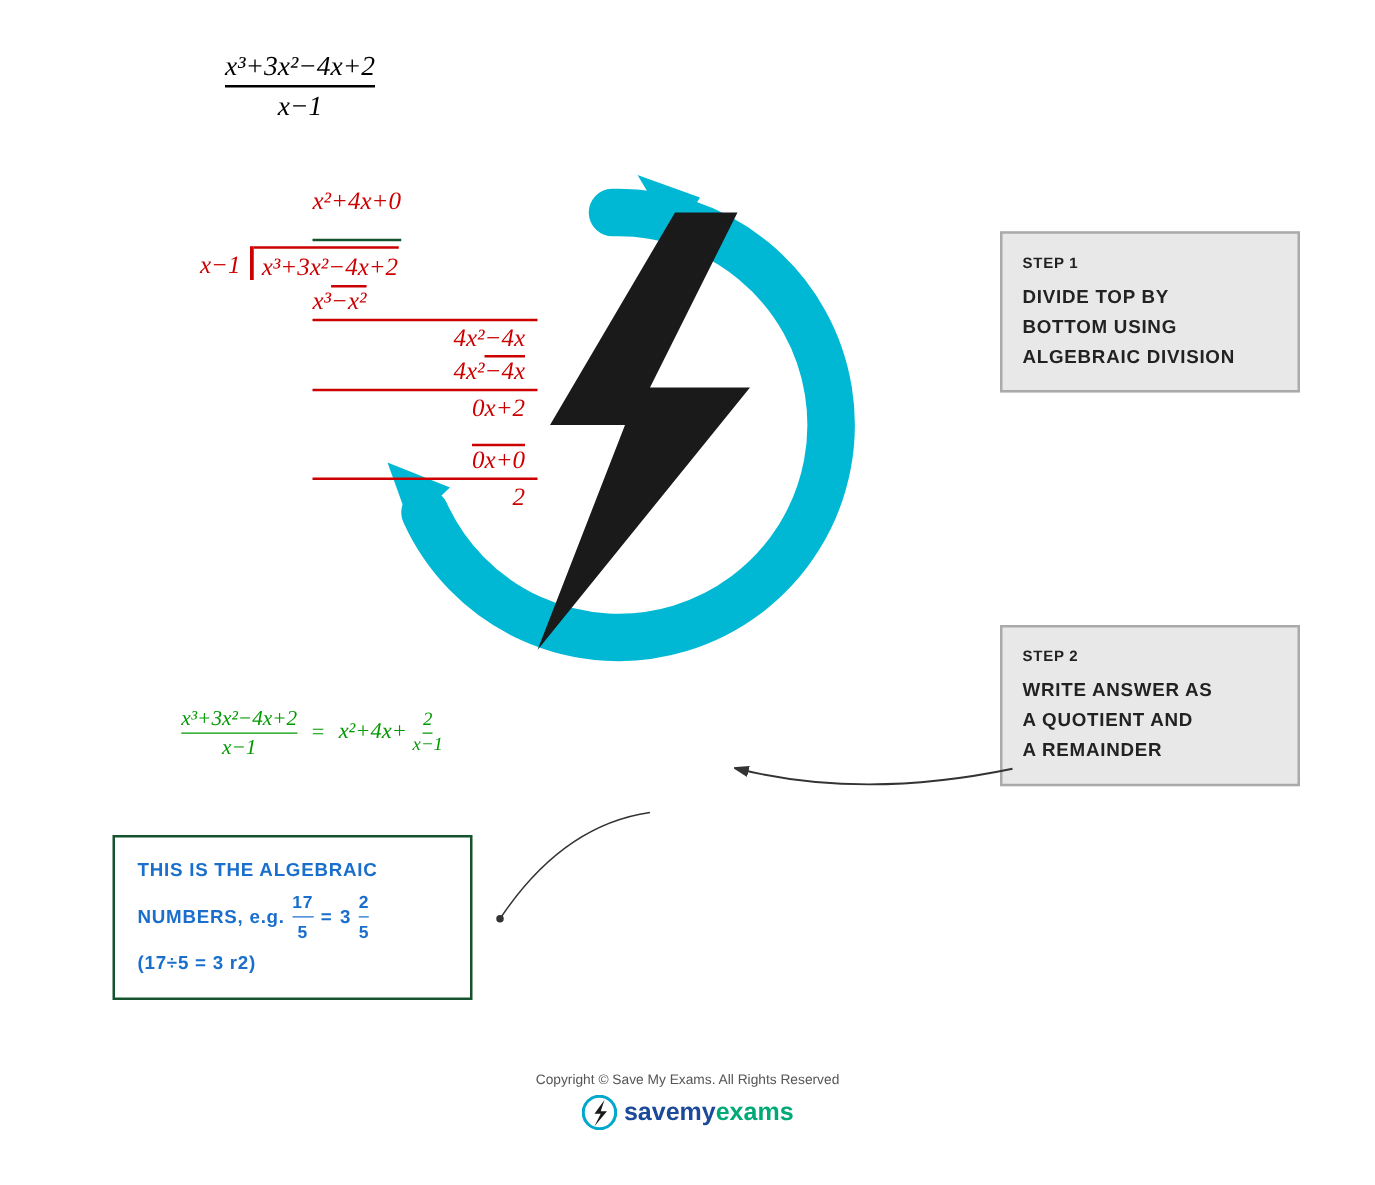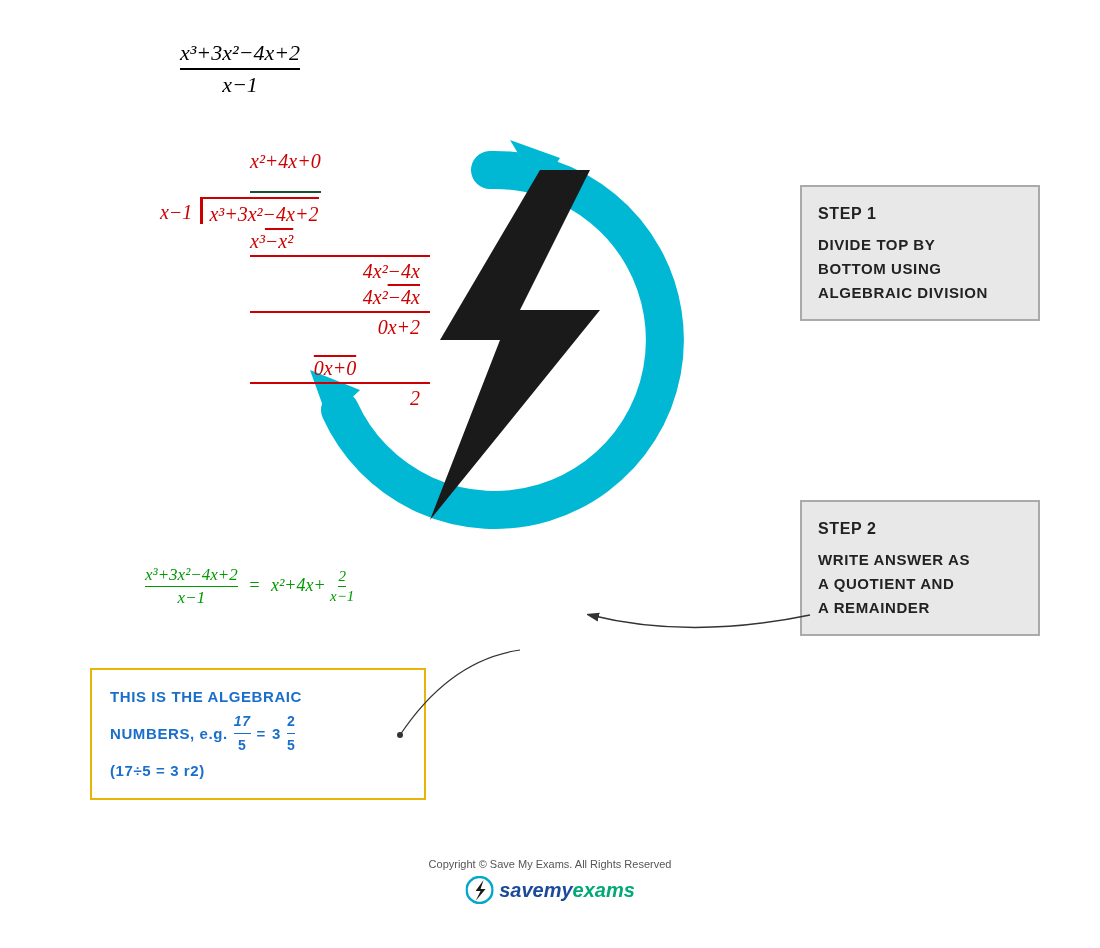--- a/index.html
+++ b/index.html
@@ -68,49 +68,49 @@
     .step-box.step1 {
       top: 185px;
       right: 60px;
     }
     .step-box.step2 {
       top: 500px;
       right: 60px;
     }
     .step-box .step-title {
       display: block;
-      font-size: 16px;
+      font-size: 12px;
       margin-bottom: 6px;
     }
 
     
     .answer-line {
       position: absolute;
       top: 565px;
       left: 145px;
       font-size: 18px;
       font-style: italic;
       color: #009900;
     }
 
     
     .note-box {
       position: absolute;
       top: 668px;
       left: 90px;
       background: #fff;
-      border: 2px solid #eab308;
+      border: 2px solid #14532d;
       padding: 14px 18px;
       font-family: Arial, sans-serif;
       font-size: 15px;
       font-weight: bold;
       letter-spacing: 0.04em;
       line-height: 1.7;
       color: #1a6fcc;
-      width: 336px;
+      width: 288px;
     }
 
     
     .footer {
       position: absolute;
       bottom: 44px;
       left: 50%;
       transform: translateX(-50%);
       text-align: center;
       font-family: Arial, sans-serif;
@@ -118,21 +118,20 @@
     .footer .copyright {
       font-size: 11px;
       color: #555;
       margin-bottom: 6px;
     }
     .footer .logo {
       display: flex;
       align-items: center;
       justify-content: center;
       gap: 6px;
-      font-style: italic;
     }
     .footer .logo-bolt {
       width: 28px;
       height: 28px;
     }
     .footer .logo-text {
       font-size: 20px;
       font-weight: bold;
       color: #009;
     }
@@ -185,21 +184,21 @@
       4x²−4x
     </div>
 
     <div style="border-bottom:2px solid #cc0000; padding-bottom:2px; margin-bottom:3px; text-align:right; padding-right:10px;">
       4x²<span style="text-decoration:overline">−4x</span>
     </div>
     <div style="text-align:right; margin-bottom:18px; padding-right:10px;">
       0x+2
     </div>
 
-    <div style="border-bottom:2px solid #cc0000; padding-bottom:2px; margin-bottom:3px; text-align:center; padding-right:10px;">
+    <div style="border-bottom:2px solid #cc0000; padding-bottom:2px; margin-bottom:3px; text-align:right; padding-right:10px;">
       <span style="text-decoration:overline">0x+0</span>
     </div>
     <div style="text-align:right; padding-right:10px;">
       2
     </div>
   </div>
 </div>
 
 <div class="step-box step1">
   <span class="step-title">STEP 1</span>
@@ -235,21 +234,21 @@
     <span style="border-bottom:1.5px solid #009900; padding-bottom:1px; display:inline-block;">2</span>
     <span style="padding-top:1px; display:inline-block;">x−1</span>
   </span>
 </div>
 
 <div class="note-box">
   <div>THIS IS THE ALGEBRAIC</div>
   <div style="display:flex; align-items:center; gap:6px;">
     <span>NUMBERS,  e.g.</span>
     <span style="display:inline-flex; flex-direction:column; align-items:center; font-size:14px;">
-      <span style="border-bottom:1.5px solid #1a6fcc;font-style:italic;">17</span>
+      <span style="border-bottom:1.5px solid #1a6fcc;">17</span>
       <span>5</span>
     </span>
     <span>=</span>
     <span>3</span>
     <span style="display:inline-flex; flex-direction:column; align-items:center; font-size:14px;">
       <span style="border-bottom:1.5px solid #1a6fcc;">2</span>
       <span>5</span>
     </span>
   </div>
   <div>(17÷5 = 3 r2)</div>

